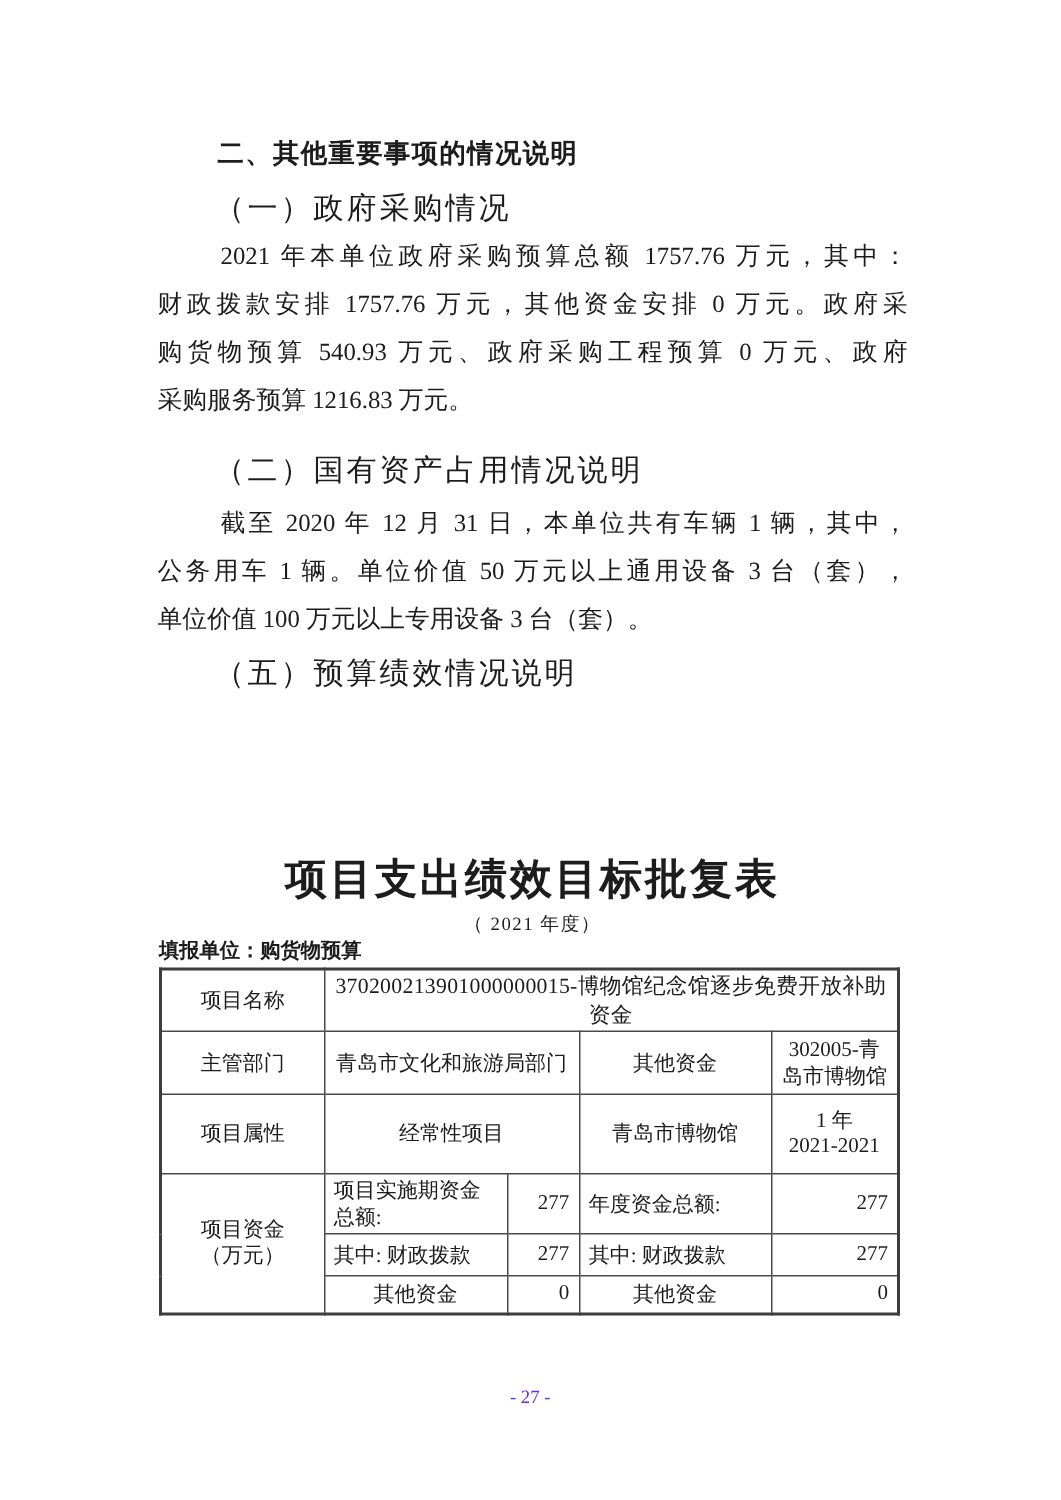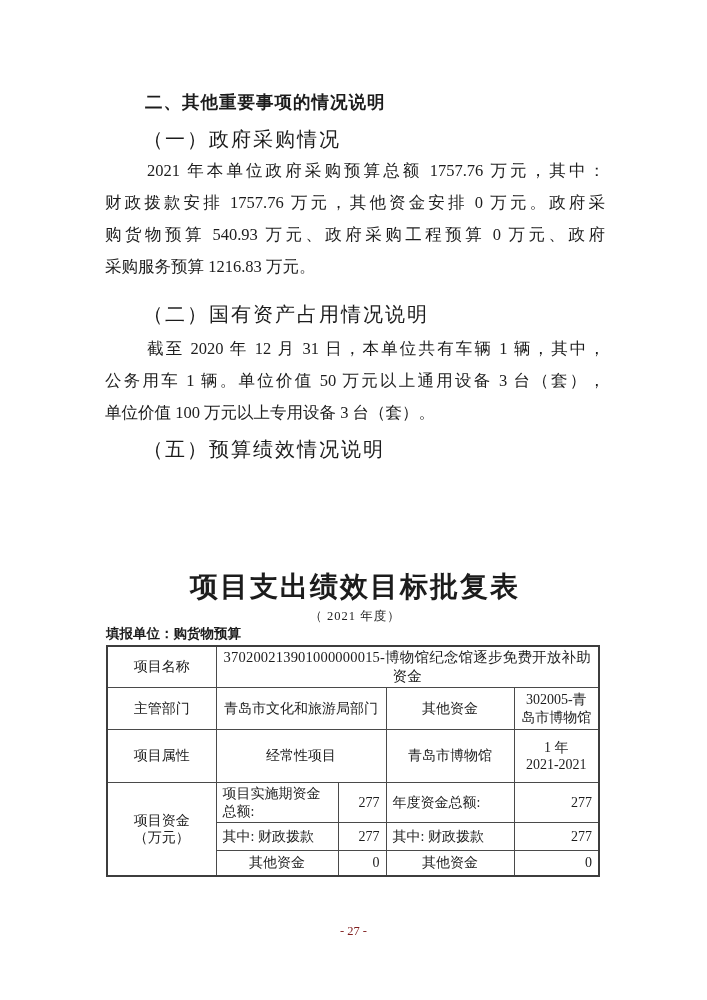--- a/index.html
+++ b/index.html
@@ -57,21 +57,21 @@
     overflow:hidden;
   }
   td.c{text-align:center;}
   td.l{text-align:left;}
   td.r{text-align:right;padding-right:8px;}
   td.pad{padding-left:9px;}
   .idcell{font-size:14.5px;letter-spacing:0.2px;}
   .two-line div{line-height:17px;text-align:center;}
   .page-number{
     left:0;top:924px;width:707px;
-    text-align:center;font-size:12.5px;line-height:15px;color:#7f1d1d;
+    text-align:center;font-size:12.5px;line-height:15px;color:#6d28d9;
   }
 </style>
 </head>
 <body>
 
 <div class="page">
 
   <h2 class="abs heading">二、其他重要事项的情况说明</h2>
 
   <div class="abs kai sub1">（一）政府采购情况</div>

